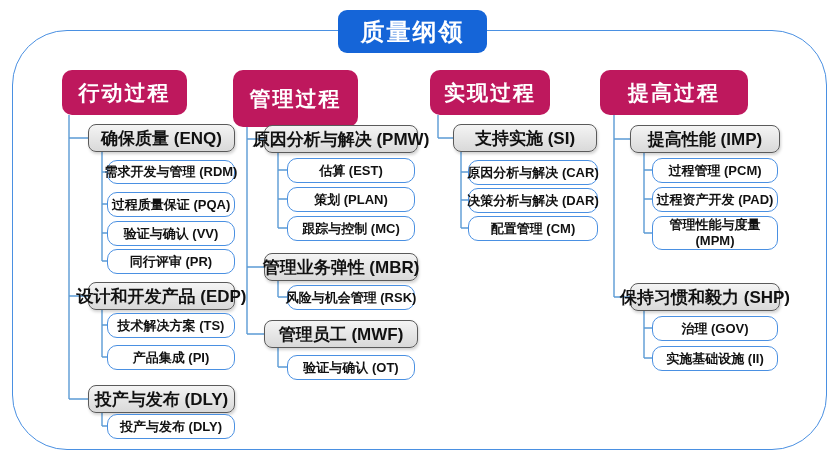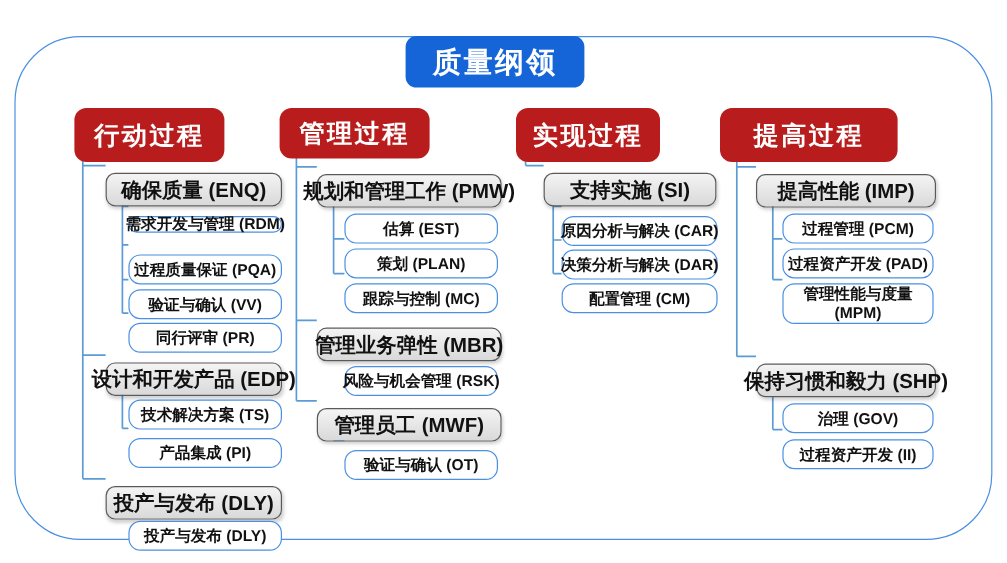--- a/index.html
+++ b/index.html
@@ -9,28 +9,27 @@
   }
   .outer-border{
     position:absolute;left:12px;top:30px;width:815px;height:420px;
     border:1.5px solid #4a90e2;border-radius:55px;box-sizing:border-box;z-index:0;
   }
   svg.connectors{position:absolute;left:0;top:0;z-index:1;}
   .node{
     position:absolute;display:flex;align-items:center;justify-content:center;
     box-sizing:border-box;text-align:center;z-index:2;color:#111;
     white-space:nowrap;
-    margin-top:20px;
   }
   .title{
     background:#1565d8;color:#ffffff;border-radius:9px;
     font-size:24px;font-weight:bold;z-index:3;letter-spacing:2px;
   }
   .hdr{
-    background:#b91c1c;color:#ffffff;border-radius:10px;
+    background:#be185d;color:#ffffff;border-radius:10px;
     font-size:21px;font-weight:bold;letter-spacing:2px;
   }
   .grp{
     background:linear-gradient(#f4f4f4,#d9d9d9);
     border:1.5px solid #5a5a5a;border-radius:8px;
     font-size:17px;font-weight:bold;
     box-shadow:1px 2px 3px rgba(0,0,0,0.18);
   }
   .leaf{
     background:#ffffff;border:1.4px solid #4a90e2;border-radius:10px;
@@ -58,50 +57,50 @@
       M438 115 V138 M438 138 H453
       M461 152 V228 M461 172 H468 M461 200 H468 M461 228 H468
       M614 115 V297 M614 139 H630 M614 297 H630
       M644 153 V233 M644 170 H652 M644 199 H652 M644 233 H652
       M644 311 V358 M644 328 H652 M644 358 H652"></path>
   </svg>
 
   <div class="node title" style="left:338px;top:10px;width:149px;height:43px">质量纲领</div>
 
   <div class="node hdr" style="left:62px;top:70px;width:125px;height:45px">行动过程</div>
-  <div class="node hdr" style="left:233px;top:70px;width:125px;height:42px">管理过程</div>
+  <div class="node hdr" style="left:233px;top:70px;width:125px;height:57px">管理过程</div>
   <div class="node hdr" style="left:430px;top:70px;width:120px;height:45px">实现过程</div>
   <div class="node hdr" style="left:600px;top:70px;width:148px;height:45px">提高过程</div>
 
   <div class="node grp" style="left:88px;top:124px;width:147px;height:28px">确保质量 (ENQ)</div>
-  <div class="node leaf" style="left:107px;top:160px;width:128px;height:14px">需求开发与管理 (RDM)</div>
+  <div class="node leaf" style="left:107px;top:160px;width:128px;height:24px">需求开发与管理 (RDM)</div>
   <div class="node leaf" style="left:107px;top:192px;width:128px;height:25px">过程质量保证 (PQA)</div>
   <div class="node leaf" style="left:107px;top:221px;width:128px;height:25px">验证与确认 (VV)</div>
   <div class="node leaf" style="left:107px;top:249px;width:128px;height:25px">同行评审 (PR)</div>
   <div class="node grp" style="left:88px;top:282px;width:147px;height:28px">设计和开发产品 (EDP)</div>
   <div class="node leaf" style="left:107px;top:313px;width:128px;height:25px">技术解决方案 (TS)</div>
   <div class="node leaf" style="left:107px;top:345px;width:128px;height:25px">产品集成 (PI)</div>
   <div class="node grp" style="left:88px;top:385px;width:147px;height:28px">投产与发布 (DLY)</div>
   <div class="node leaf" style="left:107px;top:414px;width:128px;height:25px">投产与发布 (DLY)</div>
 
-  <div class="node grp" style="left:264px;top:125px;width:154px;height:28px">规划和管理工作 (PMW)</div>
+  <div class="node grp" style="left:264px;top:125px;width:154px;height:28px">原因分析与解决 (PMW)</div>
   <div class="node leaf" style="left:287px;top:158px;width:128px;height:25px">估算 (EST)</div>
   <div class="node leaf" style="left:287px;top:187px;width:128px;height:25px">策划 (PLAN)</div>
   <div class="node leaf" style="left:287px;top:216px;width:128px;height:25px">跟踪与控制 (MC)</div>
   <div class="node grp" style="left:264px;top:253px;width:154px;height:28px">管理业务弹性 (MBR)</div>
   <div class="node leaf" style="left:287px;top:285px;width:128px;height:25px">风险与机会管理 (RSK)</div>
   <div class="node grp" style="left:264px;top:320px;width:154px;height:28px">管理员工 (MWF)</div>
   <div class="node leaf" style="left:287px;top:355px;width:128px;height:25px">验证与确认 (OT)</div>
 
   <div class="node grp" style="left:453px;top:124px;width:144px;height:28px">支持实施 (SI)</div>
   <div class="node leaf" style="left:468px;top:160px;width:130px;height:25px">原因分析与解决 (CAR)</div>
   <div class="node leaf" style="left:468px;top:188px;width:130px;height:25px">决策分析与解决 (DAR)</div>
   <div class="node leaf" style="left:468px;top:216px;width:130px;height:25px">配置管理 (CM)</div>
 
   <div class="node grp" style="left:630px;top:125px;width:150px;height:28px">提高性能 (IMP)</div>
   <div class="node leaf" style="left:652px;top:158px;width:126px;height:25px">过程管理 (PCM)</div>
   <div class="node leaf" style="left:652px;top:187px;width:126px;height:25px">过程资产开发 (PAD)</div>
   <div class="node leaf wrap" style="left:652px;top:216px;width:126px;height:34px">管理性能与度量 (MPM)</div>
   <div class="node grp" style="left:630px;top:283px;width:150px;height:28px">保持习惯和毅力 (SHP)</div>
   <div class="node leaf" style="left:652px;top:316px;width:126px;height:25px">治理 (GOV)</div>
-  <div class="node leaf" style="left:652px;top:346px;width:126px;height:25px">过程资产开发 (II)</div>
+  <div class="node leaf" style="left:652px;top:346px;width:126px;height:25px">实施基础设施 (II)</div>
 
 </div>
 
 </body></html>

